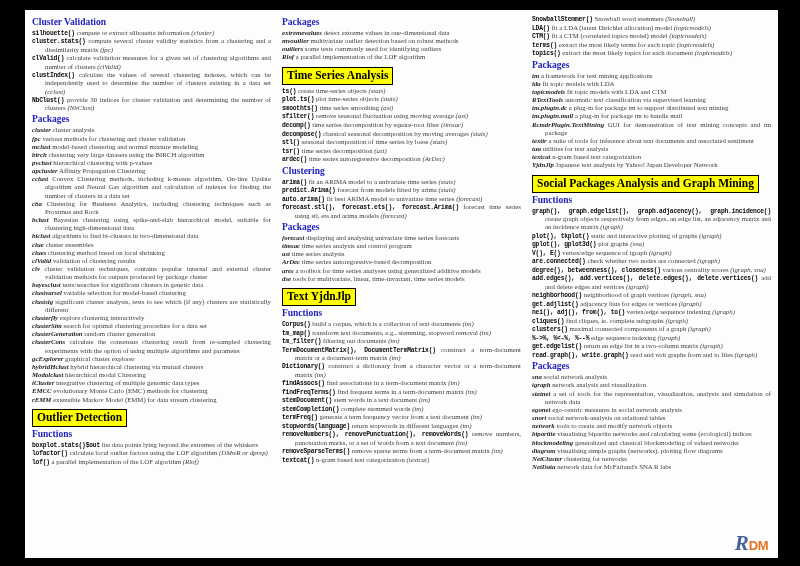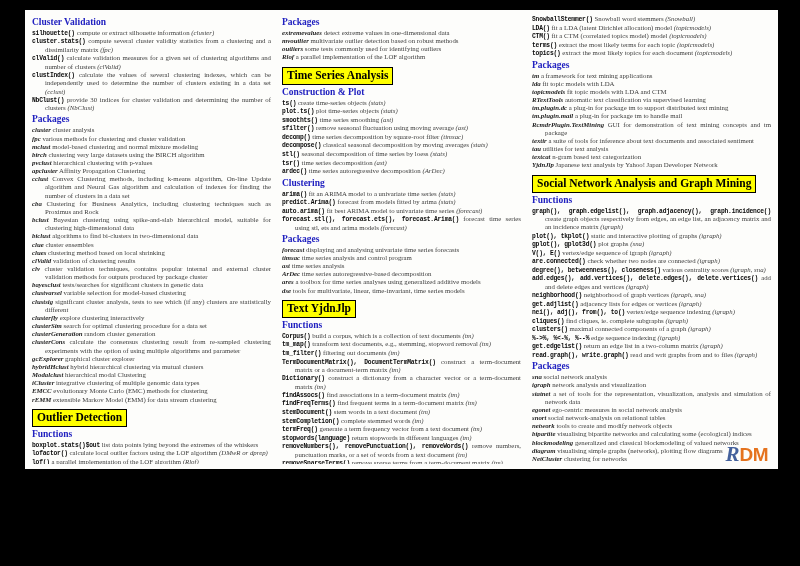--- a/index.html
+++ b/index.html
@@ -6,21 +6,21 @@
   body {
     width: 800px; height: 566px;
     background: #000;
     overflow: hidden;
     font-family: "Liberation Serif", serif;
   }
   .page {
     position: relative;
     box-sizing: border-box;
     margin: 10px 22px 8px 25px;
-    width: 753px; height: 459px;
+    width: 753px; height: 548px;
     background: #fdfdfb;
     padding: 5px 7px;
     display: flex;
     gap: 11px;
   }
   .col {
     flex: 1 1 0;
     min-width: 0;
     overflow: hidden;
   }
@@ -76,21 +76,21 @@
   .logo-r {
     font-family: "Liberation Serif", serif;
     font-style: italic;
     font-weight: bold;
     font-size: 21px;
     color: #44619c;
   }
   .logo-dm {
     font-family: "Liberation Sans", sans-serif;
     font-weight: bold;
-    font-size: 19px;
+    font-size: 13px;
     color: #e5731e;
     letter-spacing: -0.5px;
   }
 </style>
 </head>
 <body>
 
 <div class="page">
   <div class="col">
       <div class="h-blue">Cluster Validation</div>
@@ -133,21 +133,20 @@
       <p class="entry"><span class="fn-term">lofactor()</span> <span>calculate local outlier factors using the LOF algorithm</span> <span class="ref">(DMwR or dprep)</span></p>
       <p class="entry"><span class="fn-term">lof()</span> <span>a parallel implementation of the LOF algorithm</span> <span class="ref">(Rlof)</span></p>
     </div>
   <div class="col">
       <div class="h-blue">Packages</div>
       <p class="entry"><span class="pkg-term">extremevalues</span> <span>detect extreme values in one-dimensional data</span></p>
       <p class="entry"><span class="pkg-term">mvoutlier</span> <span>multivariate outlier detection based on robust methods</span></p>
       <p class="entry"><span class="pkg-term">outliers</span> <span>some tests commonly used for identifying outliers</span></p>
       <p class="entry"><span class="pkg-term">Rlof</span> <span>a parallel implementation of the LOF algorithm</span></p>
       <div class="h-major-wrap"><span class="h-major">Time Series Analysis</span></div>
-      <div class="h-blue">Construction &amp; Plot</div>
       <p class="entry"><span class="fn-term">ts()</span> <span>create time-series objects</span> <span class="ref">(stats)</span></p>
       <p class="entry"><span class="fn-term">plot.ts()</span> <span>plot time-series objects</span> <span class="ref">(stats)</span></p>
       <p class="entry"><span class="fn-term">smoothts()</span> <span>time series smoothing</span> <span class="ref">(ast)</span></p>
       <p class="entry"><span class="fn-term">sfilter()</span> <span>remove seasonal fluctuation using moving average</span> <span class="ref">(ast)</span></p>
       <p class="entry"><span class="fn-term">decomp()</span> <span>time series decomposition by square-root filter</span> <span class="ref">(timsac)</span></p>
       <p class="entry"><span class="fn-term">decompose()</span> <span>classical seasonal decomposition by moving averages</span> <span class="ref">(stats)</span></p>
       <p class="entry"><span class="fn-term">stl()</span> <span>seasonal decomposition of time series by loess</span> <span class="ref">(stats)</span></p>
       <p class="entry"><span class="fn-term">tsr()</span> <span>time series decomposition</span> <span class="ref">(ast)</span></p>
       <p class="entry"><span class="fn-term">ardec()</span> <span>time series autoregressive decomposition</span> <span class="ref">(ArDec)</span></p>
       <div class="h-blue">Clustering</div>
@@ -190,21 +189,21 @@
       <p class="entry"><span class="pkg-term">lda</span> <span>fit topic models with LDA</span></p>
       <p class="entry"><span class="pkg-term">topicmodels</span> <span>fit topic models with LDA and CTM</span></p>
       <p class="entry"><span class="pkg-term">RTextTools</span> <span>automatic text classification via supervised learning</span></p>
       <p class="entry"><span class="pkg-term">tm.plugin.dc</span> <span>a plug-in for package tm to support distributed text mining</span></p>
       <p class="entry"><span class="pkg-term">tm.plugin.mail</span> <span>a plug-in for package tm to handle mail</span></p>
       <p class="entry"><span class="pkg-term">RcmdrPlugin.TextMining</span> <span>GUI for demonstration of text mining concepts and tm package</span></p>
       <p class="entry"><span class="pkg-term">textir</span> <span>a suite of tools for inference about text documents and associated sentiment</span></p>
       <p class="entry"><span class="pkg-term">tau</span> <span>utilities for text analysis</span></p>
       <p class="entry"><span class="pkg-term">textcat</span> <span>n-gram based text categorization</span></p>
       <p class="entry"><span class="pkg-term">YjdnJlp</span> <span>Japanese text analysis by Yahoo! Japan Developer Network</span></p>
-      <div class="h-major-wrap"><span class="h-major">Social Network Analysis and Graph Mining</span></div>
+      <div class="h-major-wrap"><span class="h-major">Social Packages Analysis and Graph Mining</span></div>
       <div class="h-blue">Functions</div>
       <p class="entry"><span class="fn-term">graph(), graph.edgelist(), graph.adjacency(), graph.incidence()</span> <span>create graph objects respectively from edges, an edge list, an adjacency matrix and an incidence matrix</span> <span class="ref">(igraph)</span></p>
       <p class="entry"><span class="fn-term">plot(), tkplot()</span> <span>static and interactive plotting of graphs</span> <span class="ref">(igraph)</span></p>
       <p class="entry"><span class="fn-term">gplot(), gplot3d()</span> <span>plot graphs</span> <span class="ref">(sna)</span></p>
       <p class="entry"><span class="fn-term">V(), E()</span> <span>vertex/edge sequence of igraph</span> <span class="ref">(igraph)</span></p>
       <p class="entry"><span class="fn-term">are.connected()</span> <span>check whether two nodes are connected</span> <span class="ref">(igraph)</span></p>
       <p class="entry"><span class="fn-term">degree(), betweenness(), closeness()</span> <span>various centrality scores</span> <span class="ref">(igraph, sna)</span></p>
       <p class="entry"><span class="fn-term">add.edges(), add.vertices(), delete.edges(), delete.vertices()</span> <span>add and delete edges and vertices</span> <span class="ref">(igraph)</span></p>
       <p class="entry"><span class="fn-term">neighborhood()</span> <span>neighborhood of graph vertices</span> <span class="ref">(igraph, sna)</span></p>
       <p class="entry"><span class="fn-term">get.adjlist()</span> <span>adjacency lists for edges or vertices</span> <span class="ref">(igraph)</span></p>

